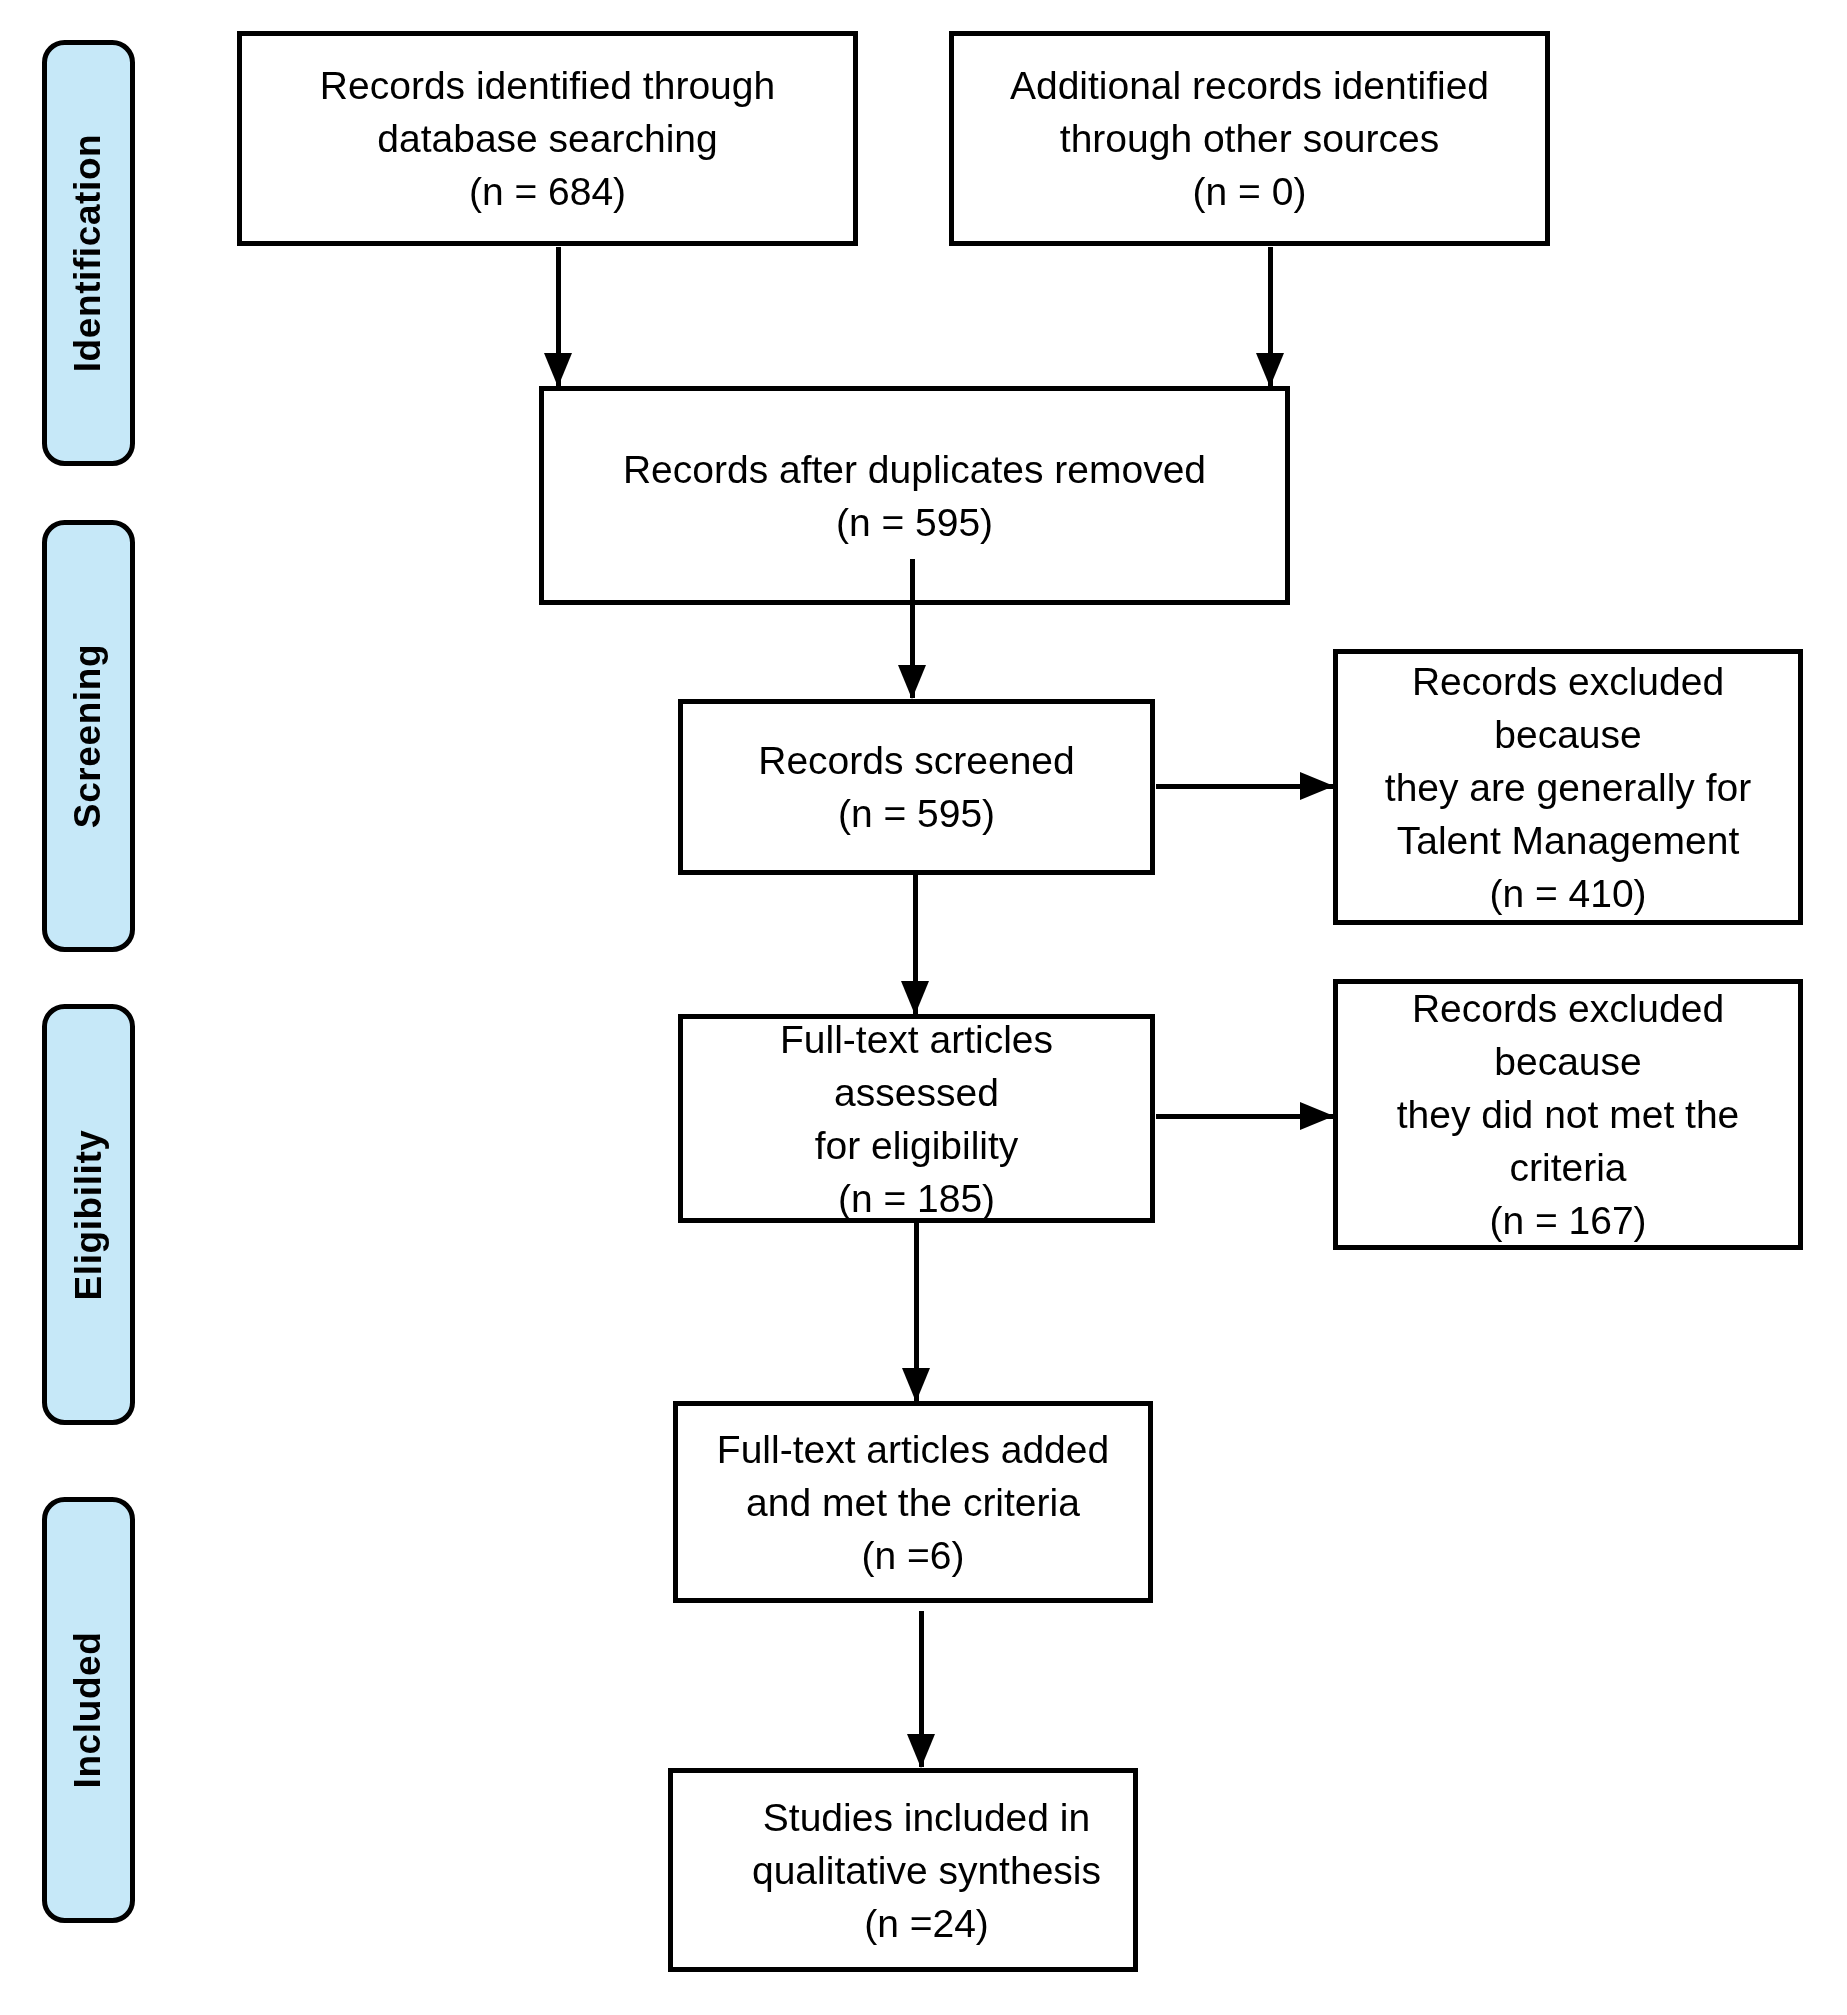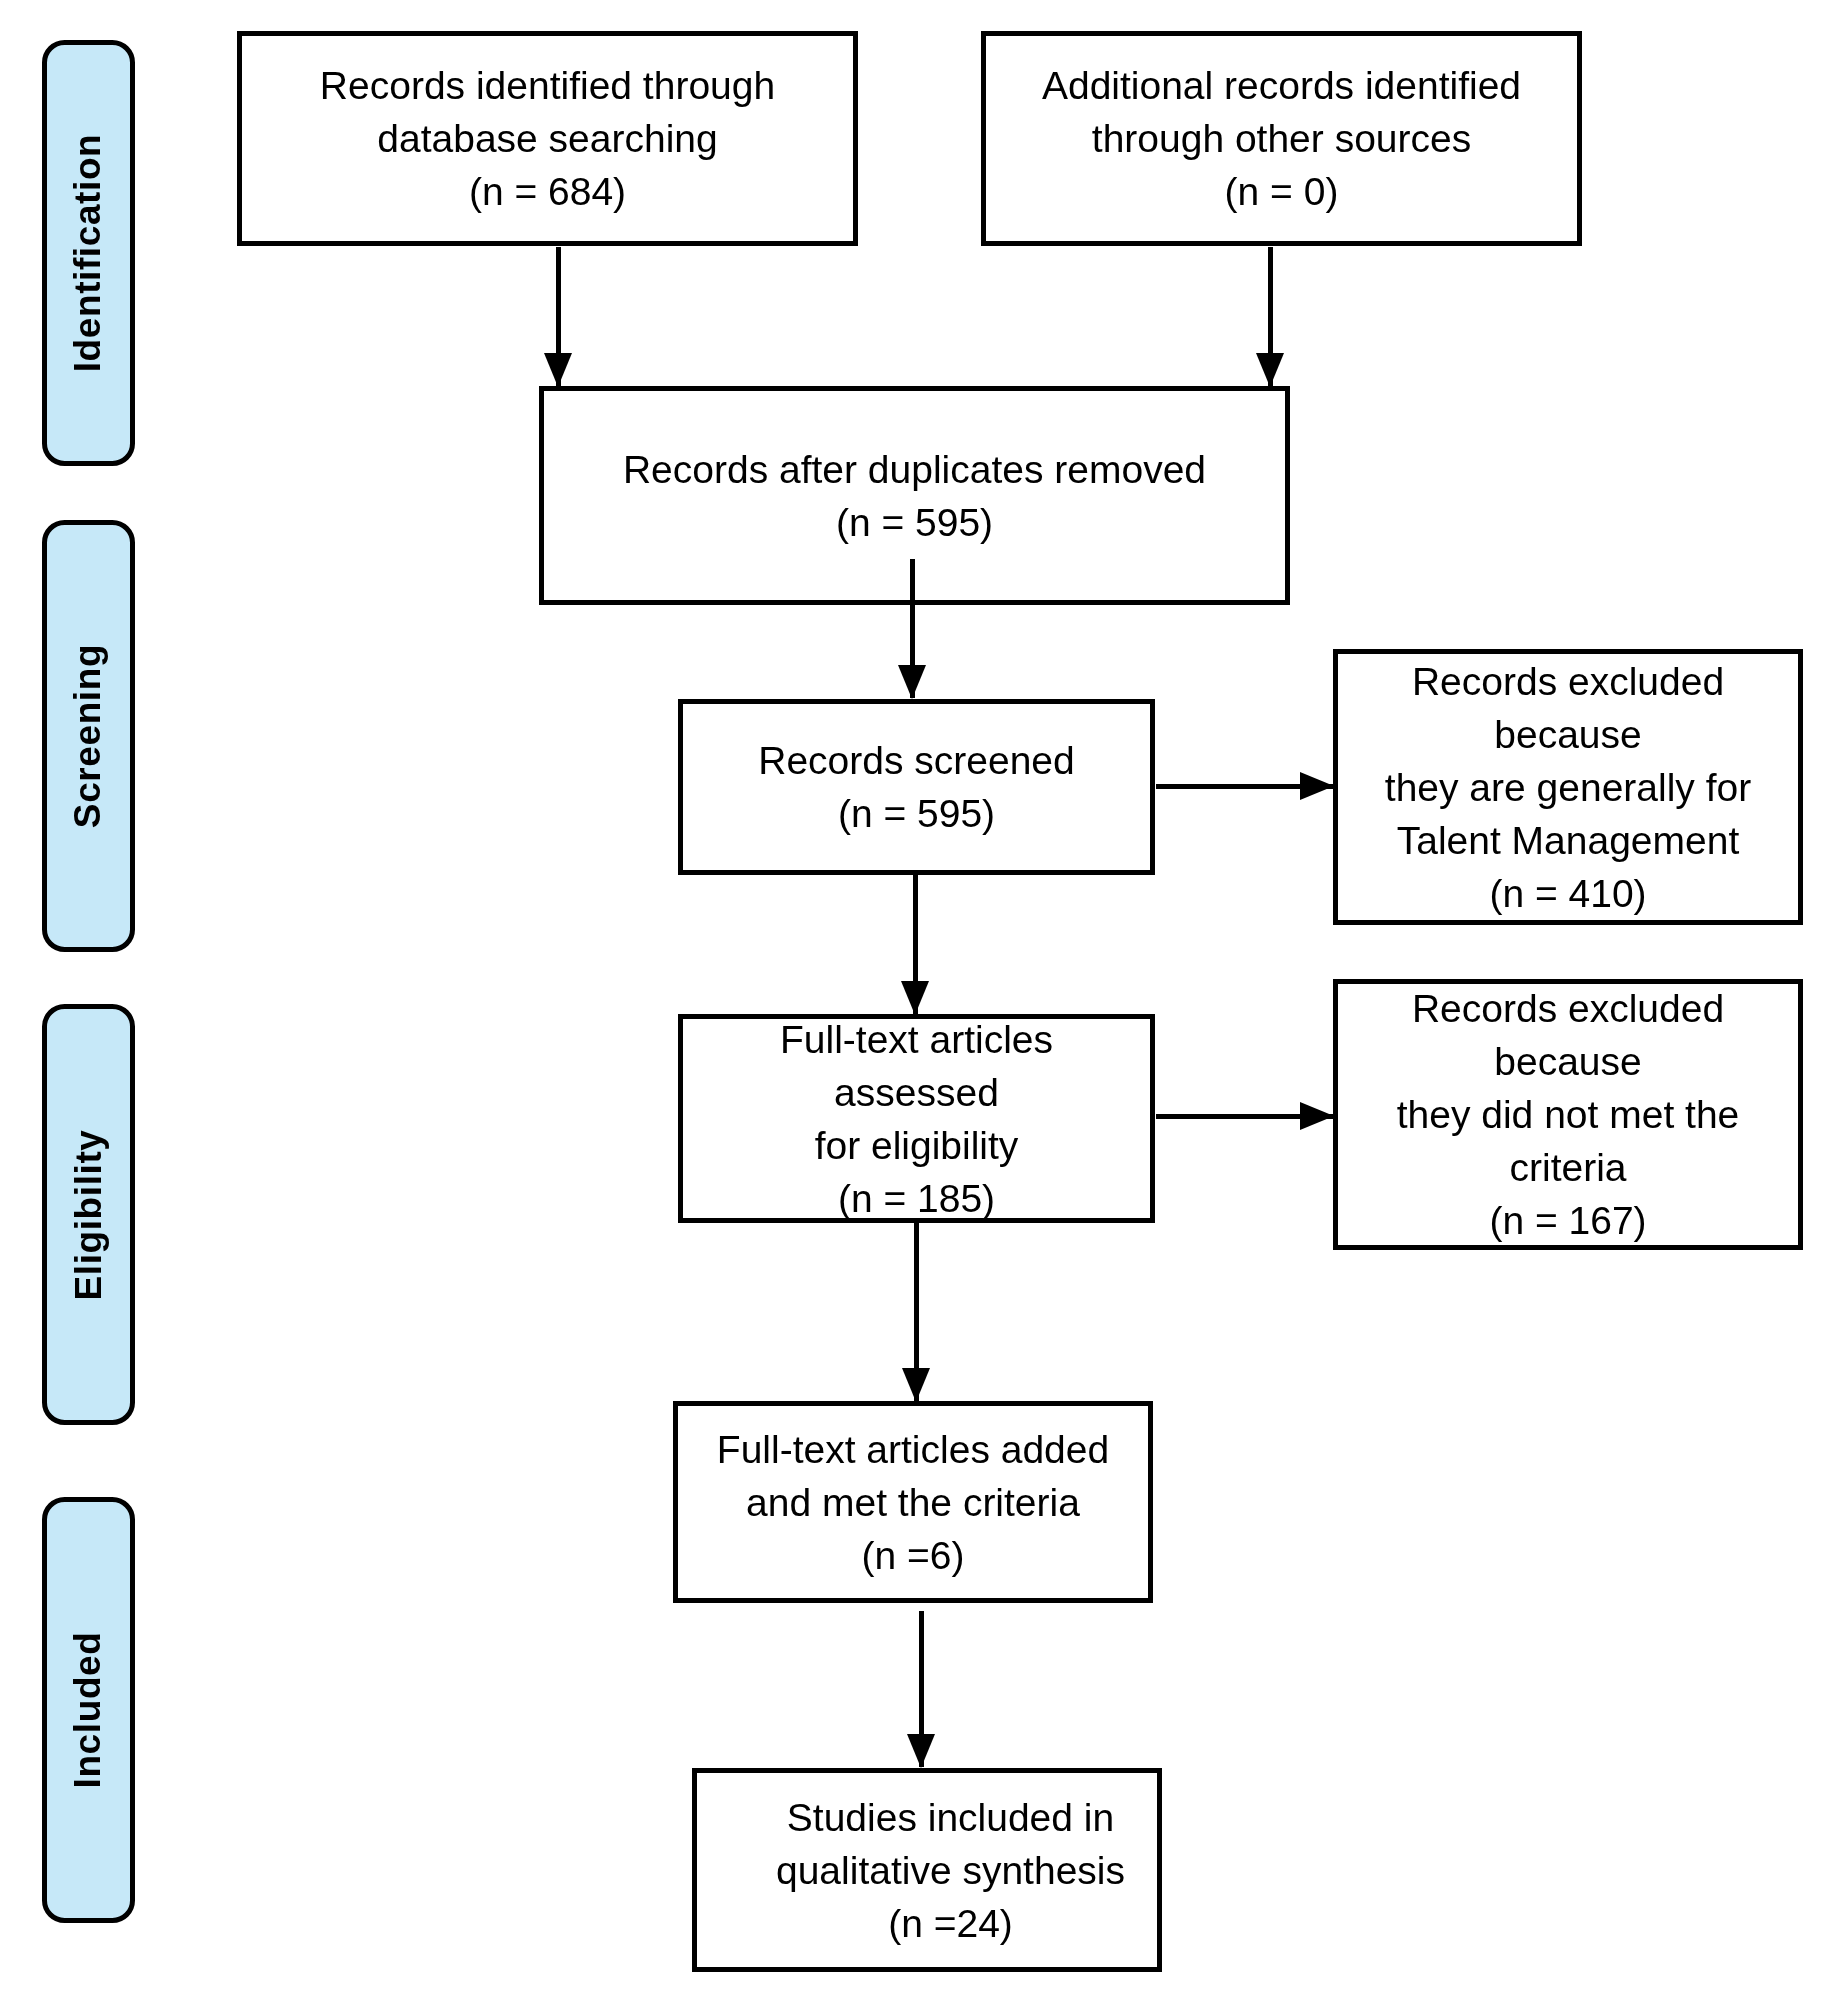--- a/index.html
+++ b/index.html
@@ -72,21 +72,21 @@
   <div class="stage" style="top:1497px;height:426px;">
     <span class="stage-text">Included</span>
   </div>
 
   <div class="node" style="left:237px;top:31px;width:621px;height:215px;">
     <span class="node-text">Records identified through
 database searching
 (n = 684)</span>
   </div>
 
-  <div class="node" style="left:949px;top:31px;width:601px;height:215px;margin-left:32px;">
+  <div class="node" style="left:949px;top:31px;width:601px;height:215px;">
     <span class="node-text">Additional records identified
 through other sources
 (n = 0)</span>
   </div>
 
   <div class="node" style="left:539px;top:386px;width:751px;height:219px;">
     <span class="node-text">Records after duplicates removed
 (n = 595)</span>
   </div>
 
@@ -114,21 +114,21 @@
 criteria
 (n = 167)</span>
   </div>
 
   <div class="node" style="left:673px;top:1401px;width:480px;height:202px;">
     <span class="node-text">Full-text articles added
 and met the criteria
 (n =6)</span>
   </div>
 
-  <div class="node" style="left:692px;top:1768px;width:470px;height:204px;padding-left:47px;">
+  <div class="node" style="left:668px;top:1768px;width:470px;height:204px;padding-left:47px;">
     <span class="node-text">Studies included in
 qualitative synthesis
 (n =24)</span>
   </div>
 
   <div class="varrow" style="left:556px;top:247px;height:139px;"></div>
   <div class="varrow" style="left:1268px;top:247px;height:139px;"></div>
   <div class="varrow" style="left:910px;top:559px;height:139px;"></div>
   <div class="varrow" style="left:913px;top:874px;height:140px;"></div>
   <div class="varrow" style="left:914px;top:1222px;height:179px;"></div>

